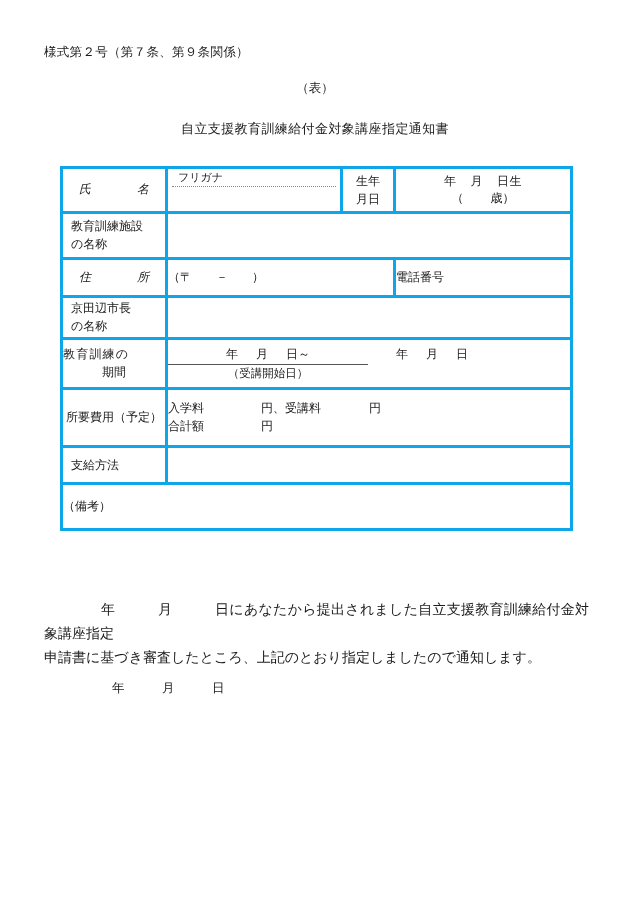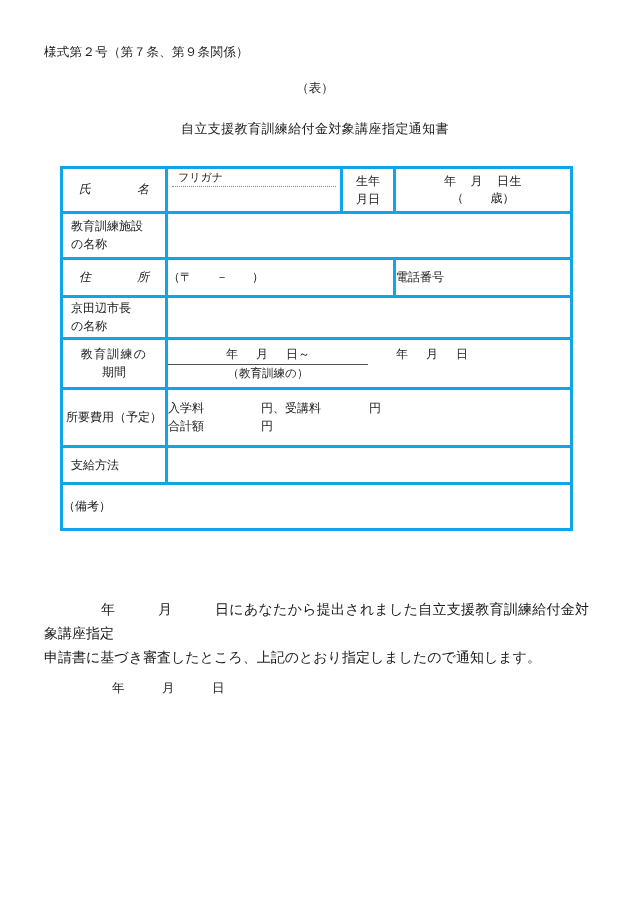--- a/index.html
+++ b/index.html
@@ -87,21 +87,21 @@
     padding-left: 8px;
     line-height: 1.5;
   }
   .lbl-center-two {
     display: block;
     text-align: center;
     line-height: 1.5;
   }
   .lbl-kyoiku {
     display: block;
-    text-align: center;
+    text-align: left;
     line-height: 1.5;
     letter-spacing: 1.2px;
   }
   .lbl-small {
     display: block;
     text-align: center;
     font-size: 12px;
     white-space: nowrap;
   }
 
@@ -296,21 +296,21 @@
         <td class="cell-pad" colspan="3"></td>
       </tr>
 
       <tr style="height:50px">
         <td class="lbl">
           <span class="lbl-kyoiku">教育訓練の</span>
           <span class="lbl-center-two">期間</span>
         </td>
         <td class="period-wrap" colspan="3">
           <span class="period-row"><span class="period-underlined" style="width:200px">年      月      日～</span><span class="period-tail" style="padding-left:28px">年      月      日</span></span>
-          <span class="period-note">（教育訓練の）</span>
+          <span class="period-note">（受講開始日）</span>
         </td>
       </tr>
 
       <tr style="height:58px">
         <td class="lbl">
           <span class="lbl-small">所要費用（予定）</span>
         </td>
         <td class="cell-pad" colspan="3" style="vertical-align:middle">
           <span class="cost-line">入学料                   円、受講料                円</span>
           <span class="cost-line">合計額                   円</span>

